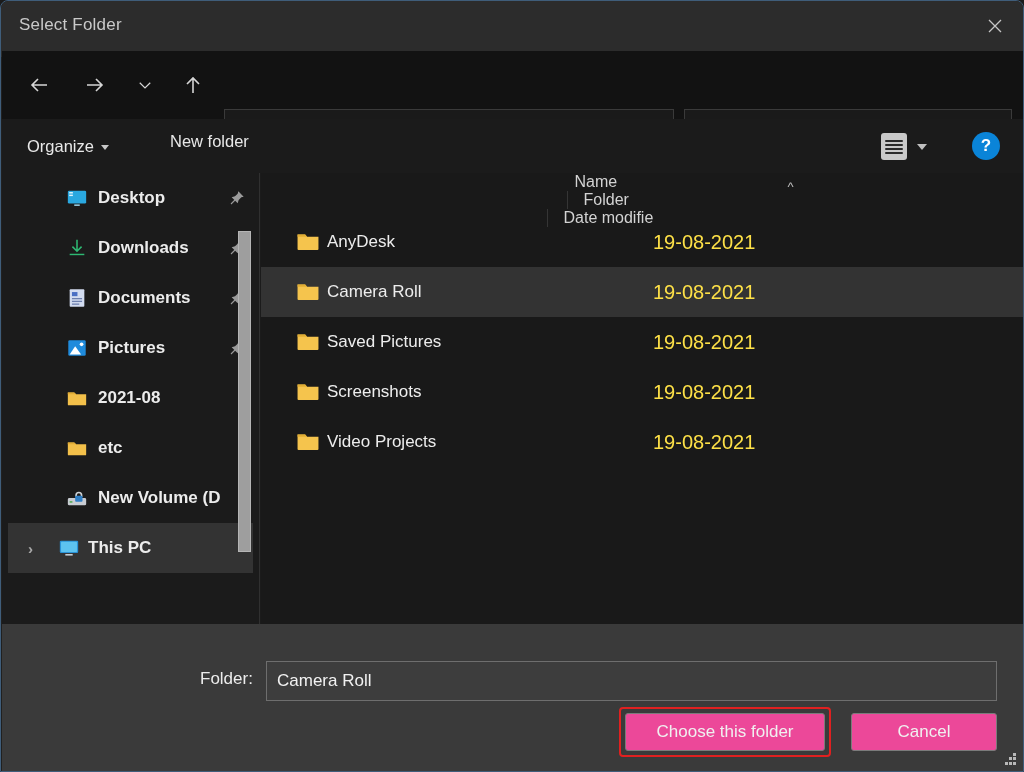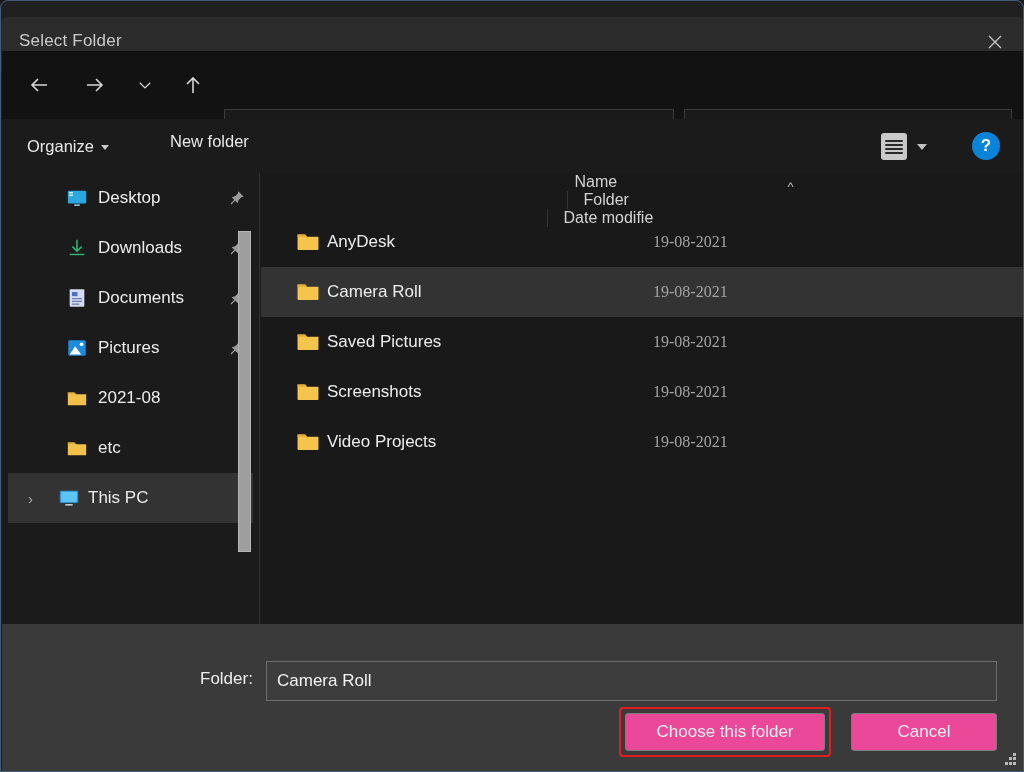--- a/index.html
+++ b/index.html
@@ -13,21 +13,21 @@
     position: relative;
     width: 1024px; height: 772px;
     background: #202020;
     border: 1px solid #3f5d7a;
     border-radius: 8px 8px 0 0;
     overflow: hidden;
   }
 
   
   .titlebar {
-    position: absolute; left:0; top:16px; width:1024px; height:56px;
+    position: absolute; left:0; top:0; width:1024px; height:56px;
     background: #2c2c2c;
     border-radius: 7px 7px 0 0;
   }
   .title-text {
     position:absolute; left:18px; top:14px;
     font-size: 17px; color:#c9c9c9; letter-spacing:.2px;
   }
   .close-btn {
     position:absolute; right:0; top:0; width:60px; height:49px;
     display:flex; align-items:center; justify-content:center;
@@ -128,21 +128,21 @@
     position:absolute; left:1px; top:172px; width:1022px; height:451px;
     background:#1b1b1b;
   }
   .sidebar {
     position:absolute; left:0; top:0; width:258px; height:451px;
     background:#1b1b1b; border-right:1px solid #303030;
   }
   .nav-item {
     position:relative; height:50px; margin:0 6px;
     display:flex; align-items:center; padding-left:60px;
-    color:#ececec; font-size:17px; white-space:nowrap;
+    color:#ececec; font-size:17px; white-space:nowrap;font-weight:bold;
   }
   .nav-item.selected { background:#333333; }
   .nav-item .ico {
     position:absolute; left:58px; top:50%; transform:translateY(-50%);
     width:22px; height:22px;
   }
   .nav-item .lbl { margin-left:30px; }
   .nav-item .pin {
     position:absolute; right:8px; top:50%; transform:translateY(-50%);
     width:16px;height:16px;
@@ -181,21 +181,21 @@
     position:relative; height:50px; display:flex; align-items:center;
     color:#ededed; font-size:17px;
   }
   .row.selected { background:#333333; }
   .row .folder-ico {
     position:absolute; left:35px; top:50%; transform:translateY(-50%);
     width:24px; height:19px;
   }
   .row .rname { padding-left:66px; width:240px; }
   .row .rstatus { width:152px; }
-  .row .rdate { width:200px; font-size:16px; color:#a3a3a3;font-family:Liberation Serif, serif; }
+  .row .rdate { width:200px; font-size:20px; color:#fde047; }
 
   
   .bottom {
     position:absolute; left:1px; top:623px; width:1022px; height:148px;
     background:#3a3a3a;
   }
   .folder-label {
     position:absolute; left:199px; top:668px;
     color:#ececec; font-size:17px;
   }
@@ -367,20 +367,29 @@
                 <path d="M2 6 h7 l2 2 H2 Z" fill="#e2ad36"></path>
               </svg></span>
             <span class="lbl">2021-08</span>
           </div>
           <div class="nav-item">
             <span class="ico"><svg viewBox="0 0 24 24" width="22" height="22">
                 <path d="M2 6 h7 l2 2 h11 v11 a1 1 0 0 1-1 1 H3 a1 1 0 0 1-1-1 Z" fill="#f3c04a"></path>
                 <path d="M2 6 h7 l2 2 H2 Z" fill="#e2ad36"></path>
               </svg></span>
             <span class="lbl">etc</span>
+          </div>
+          <div class="nav-item">
+            <span class="ico"><svg viewBox="0 0 24 24" width="22" height="22">
+                <rect x="2" y="12" width="20" height="8" rx="1.5" fill="#c8ccd2"></rect>
+                <rect x="4" y="15.5" width="3" height="1.6" fill="#4aa84a"></rect>
+                <path d="M11 11 v-2 a3 3 0 0 1 6 0 v2" stroke="#cfd4d8" stroke-width="1.8" fill="none"></path>
+                <rect x="10" y="9.5" width="8" height="6.5" rx="1" fill="#2f7fc6"></rect>
+              </svg></span>
+            <span class="lbl">New Volume (D</span>
           </div>
           <div class="nav-item selected root">
             <span class="expander">›</span>
             <span class="ico"><svg viewBox="0 0 24 24" width="22" height="22">
                 <rect x="2" y="4" width="20" height="13.5" rx="1.3" fill="#2a93d8"></rect>
                 <rect x="3.3" y="5.3" width="17.4" height="11" rx="0.8" fill="#5dc3f0"></rect>
                 <rect x="8" y="18.5" width="8" height="1.8" fill="#c3cdd4"></rect>
               </svg></span>
             <span class="lbl">This PC</span>
           </div>

